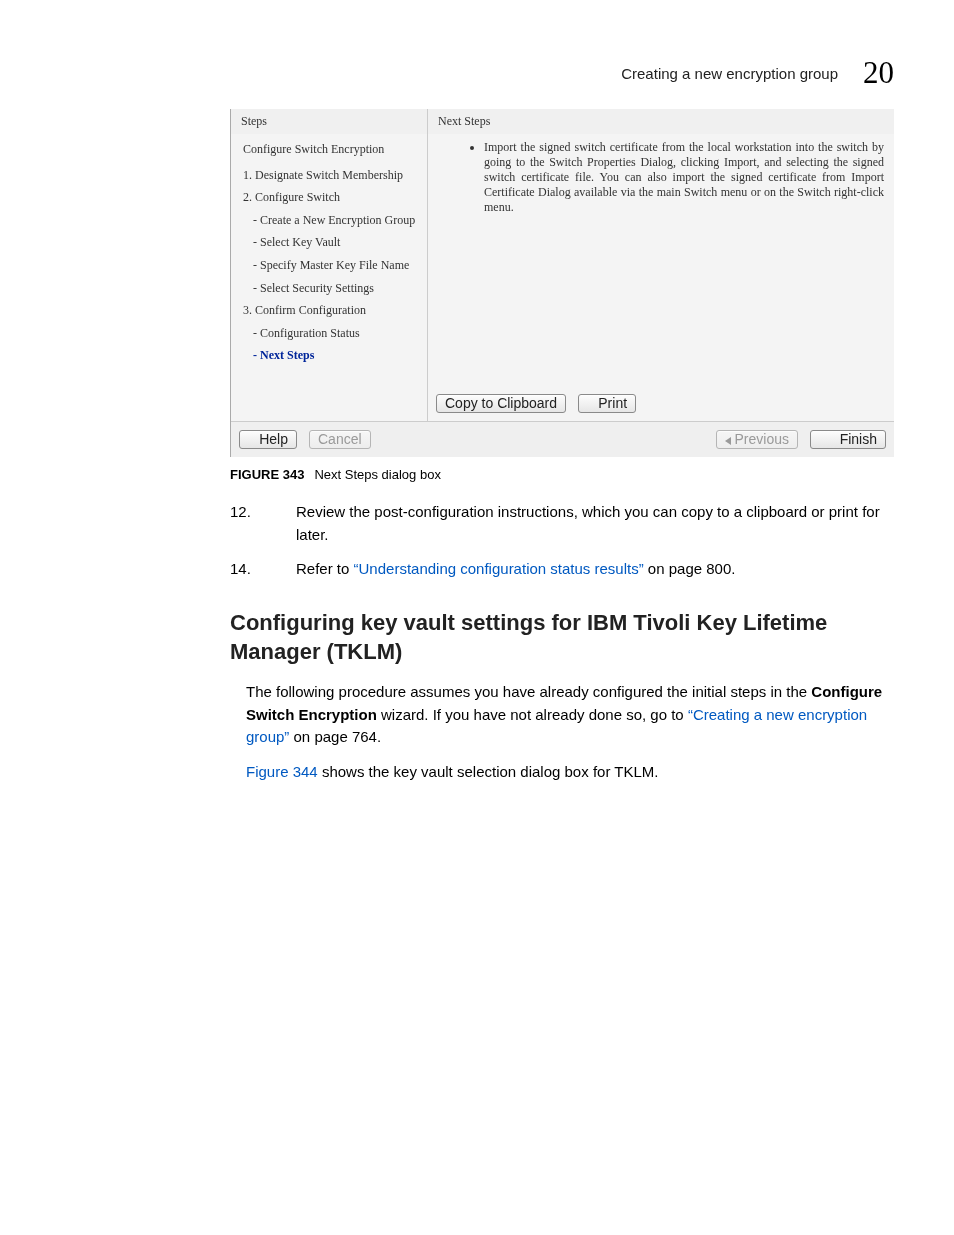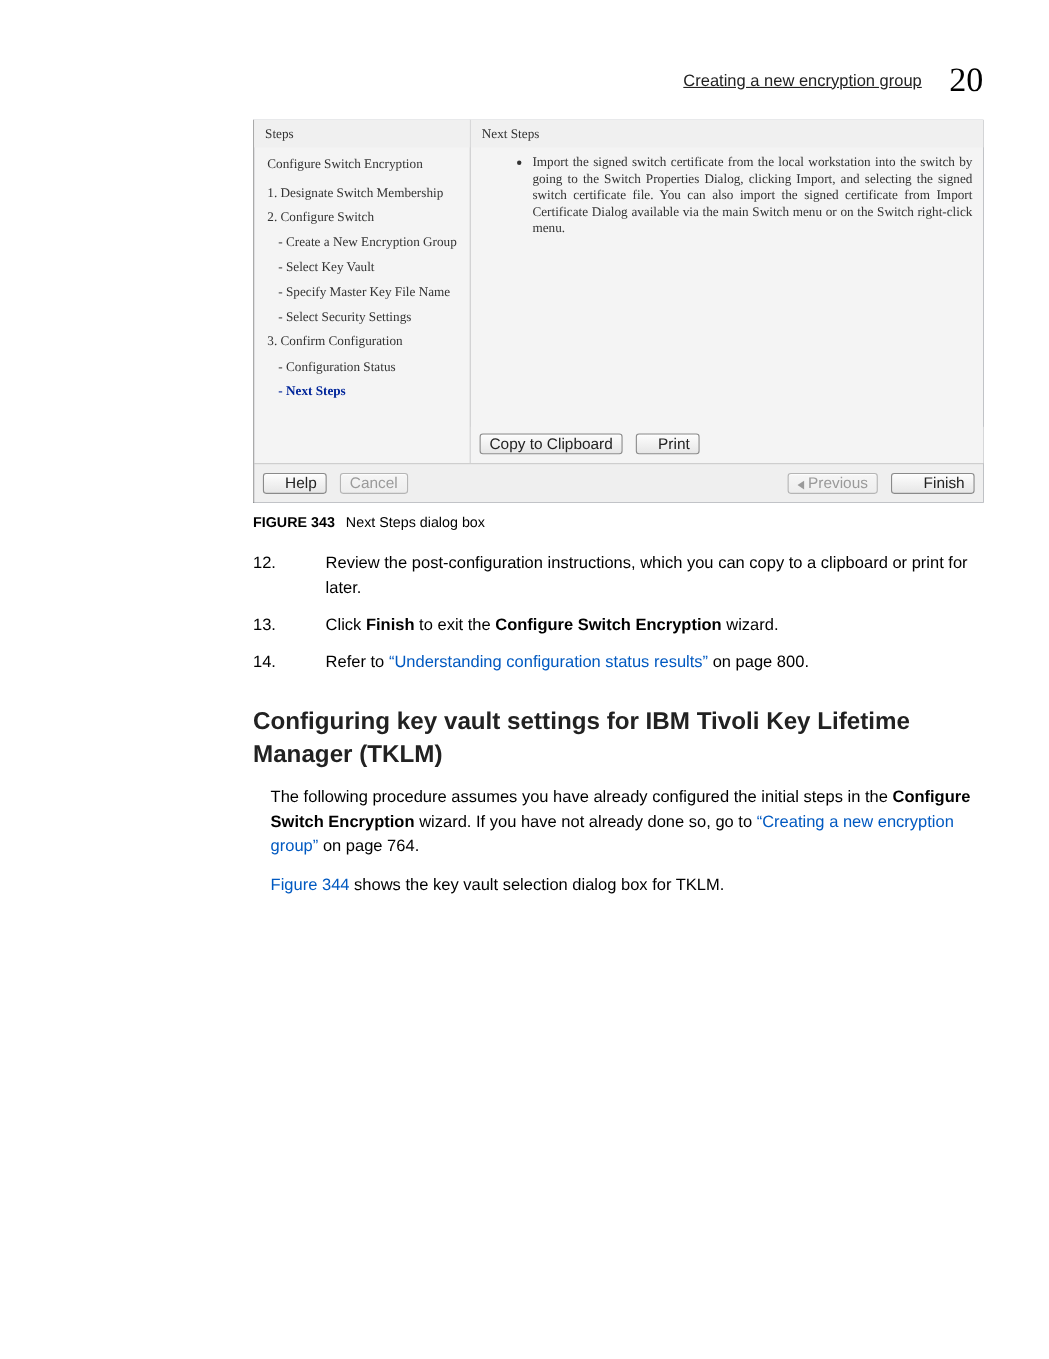--- a/index.html
+++ b/index.html
@@ -17,36 +17,35 @@
   .header-row {
     display: flex;
     justify-content: flex-end;
     align-items: center;
     gap: 25px;
     margin-bottom: 18px;
   }
   .header-title {
     font-size: 15px;
     color: #222;
-    text-decoration: underline;
   }
   .chapter-num {
     font-size: 31px;
     font-family: Georgia, 'Times New Roman', serif;
     font-weight: 400;
     color: #000;
   }
   .content {
     margin-left: 170px;
   }
 
   
   .dialog {
     border-left: 1px solid #aaa;
-    background: #0f172a;
+    background: #3b82f6;
     display: flex;
     flex-direction: column;
     font-family: 'Times New Roman', Times, serif;
     font-size: 12px;
     color: #333;
   }
   .dialog-top {
     display: flex;
   }
   .steps-col {
@@ -240,26 +239,20 @@
     <div class="figure-caption">
       <span class="figlabel">FIGURE 343</span><span>Next Steps dialog box</span>
     </div>
 
     <div class="ol-steps">
       <div class="row">
         <div class="num">12.</div>
         <div class="txt">Review the post-configuration instructions, which you can copy to a clipboard or print for later.</div>
       </div>
       <div class="row">
-        <div class="num">13.</div>
-        <div class="txt">
-          <span>Click </span><strong>Finish</strong><span> to exit the </span><strong>Configure Switch Encryption</strong><span> wizard.</span>
-        </div>
-      </div>
-      <div class="row">
         <div class="num">14.</div>
         <div class="txt">
           <span>Refer to </span><span class="link">“Understanding configuration status results”</span><span> on page 800.</span>
         </div>
       </div>
     </div>
 
     <h2 class="section">Configuring key vault settings for IBM Tivoli Key Lifetime Manager (TKLM)</h2>
 
     <p class="body">

